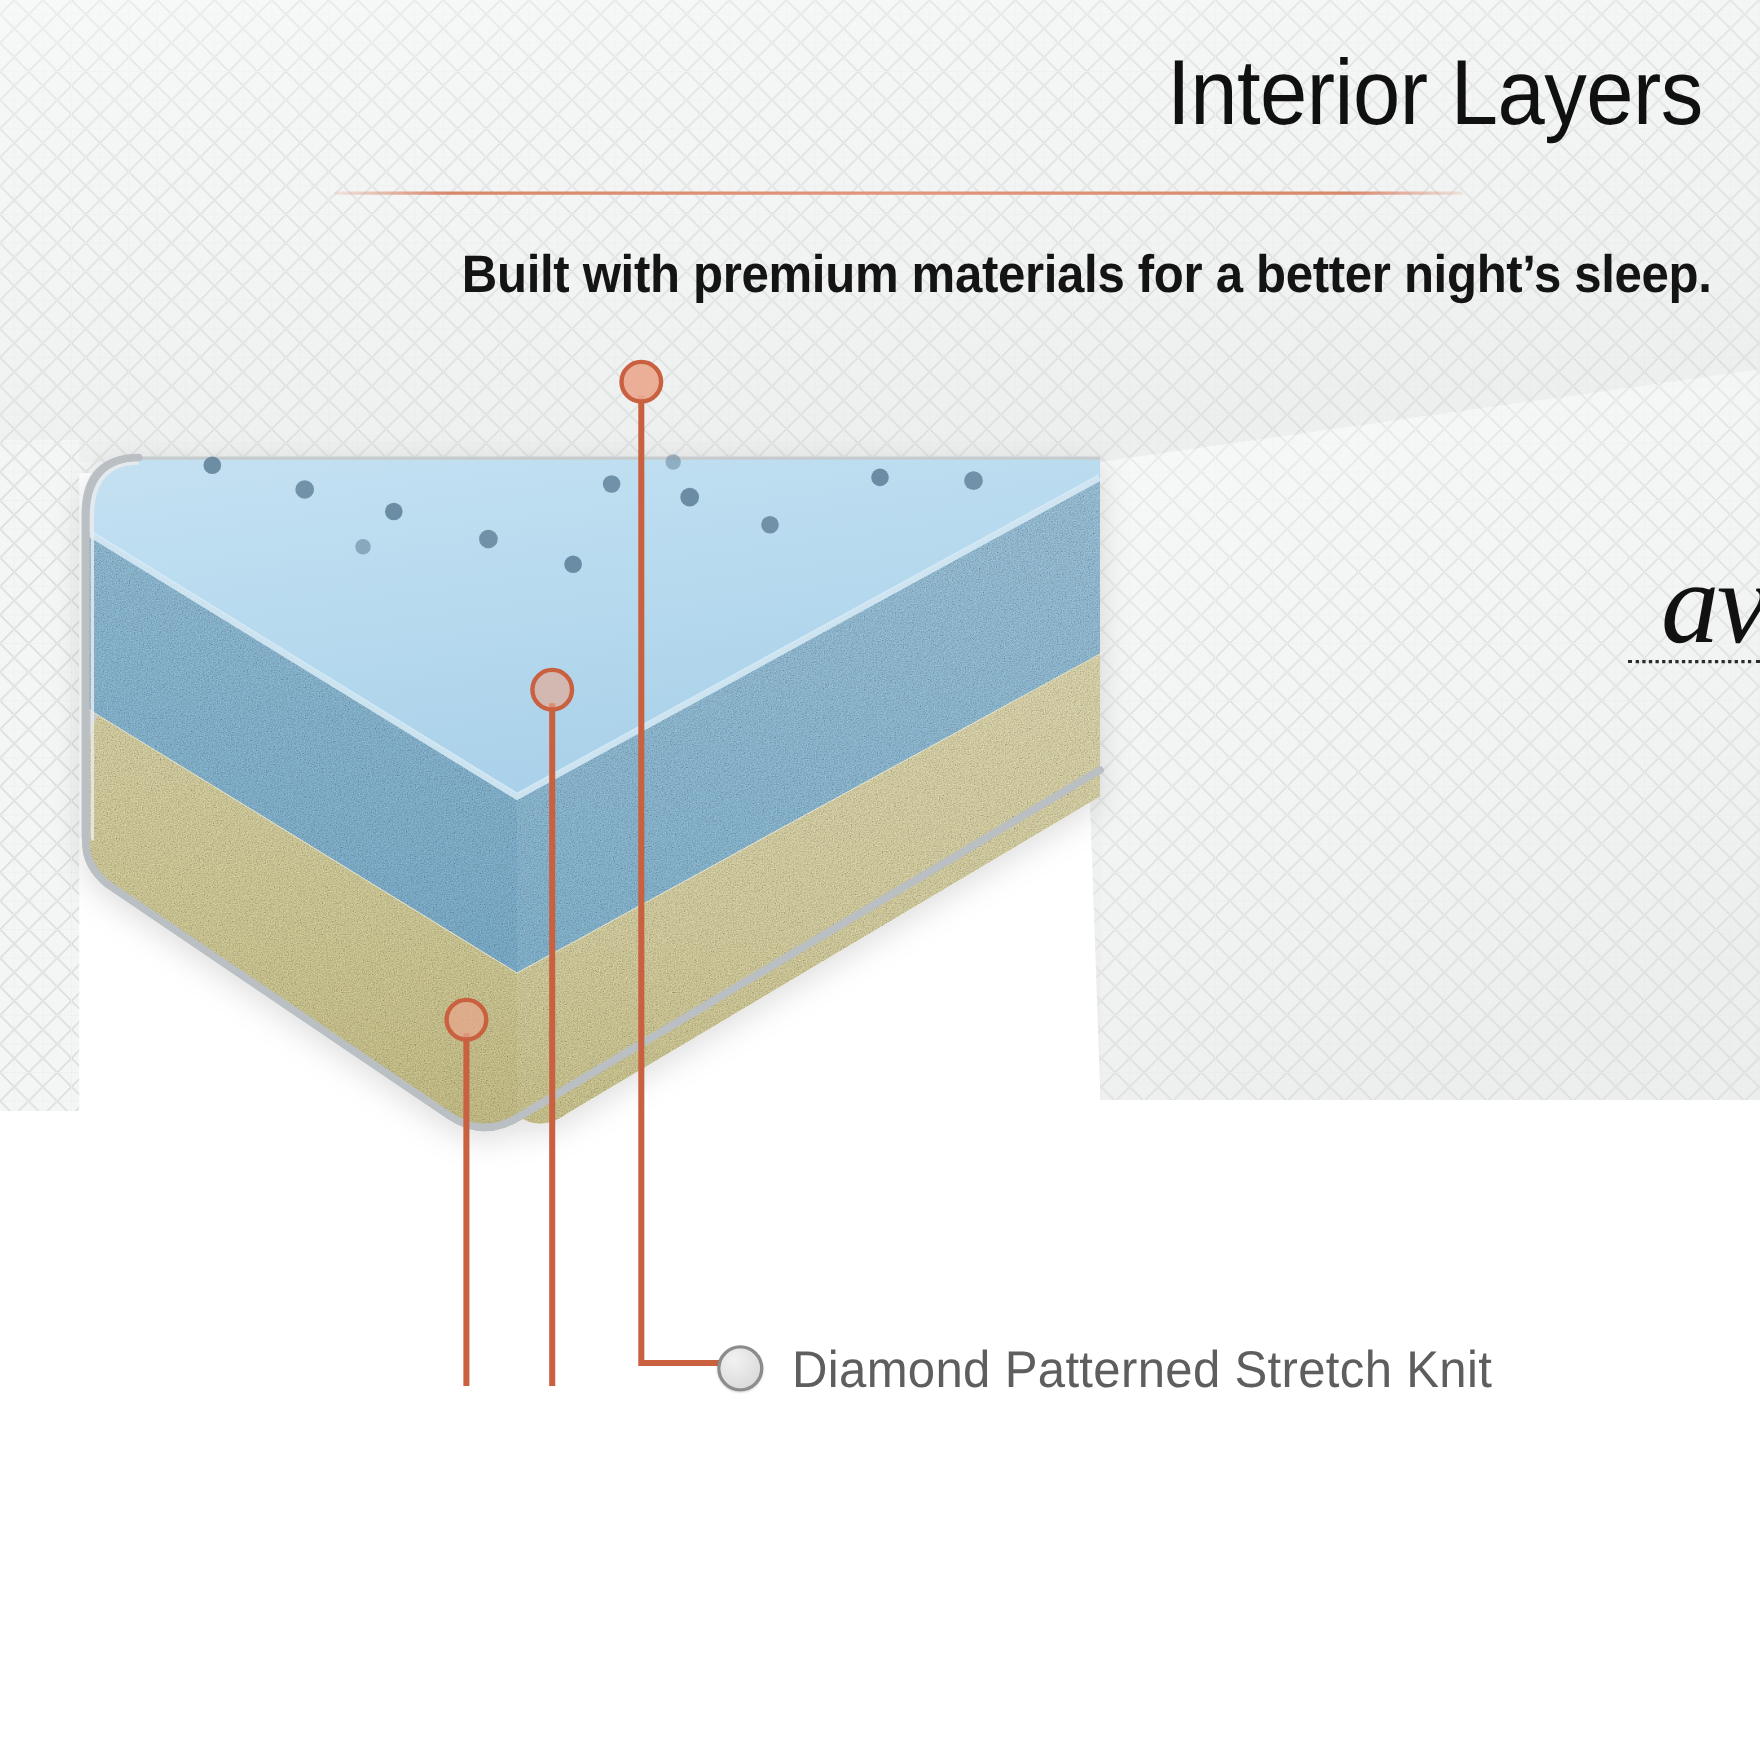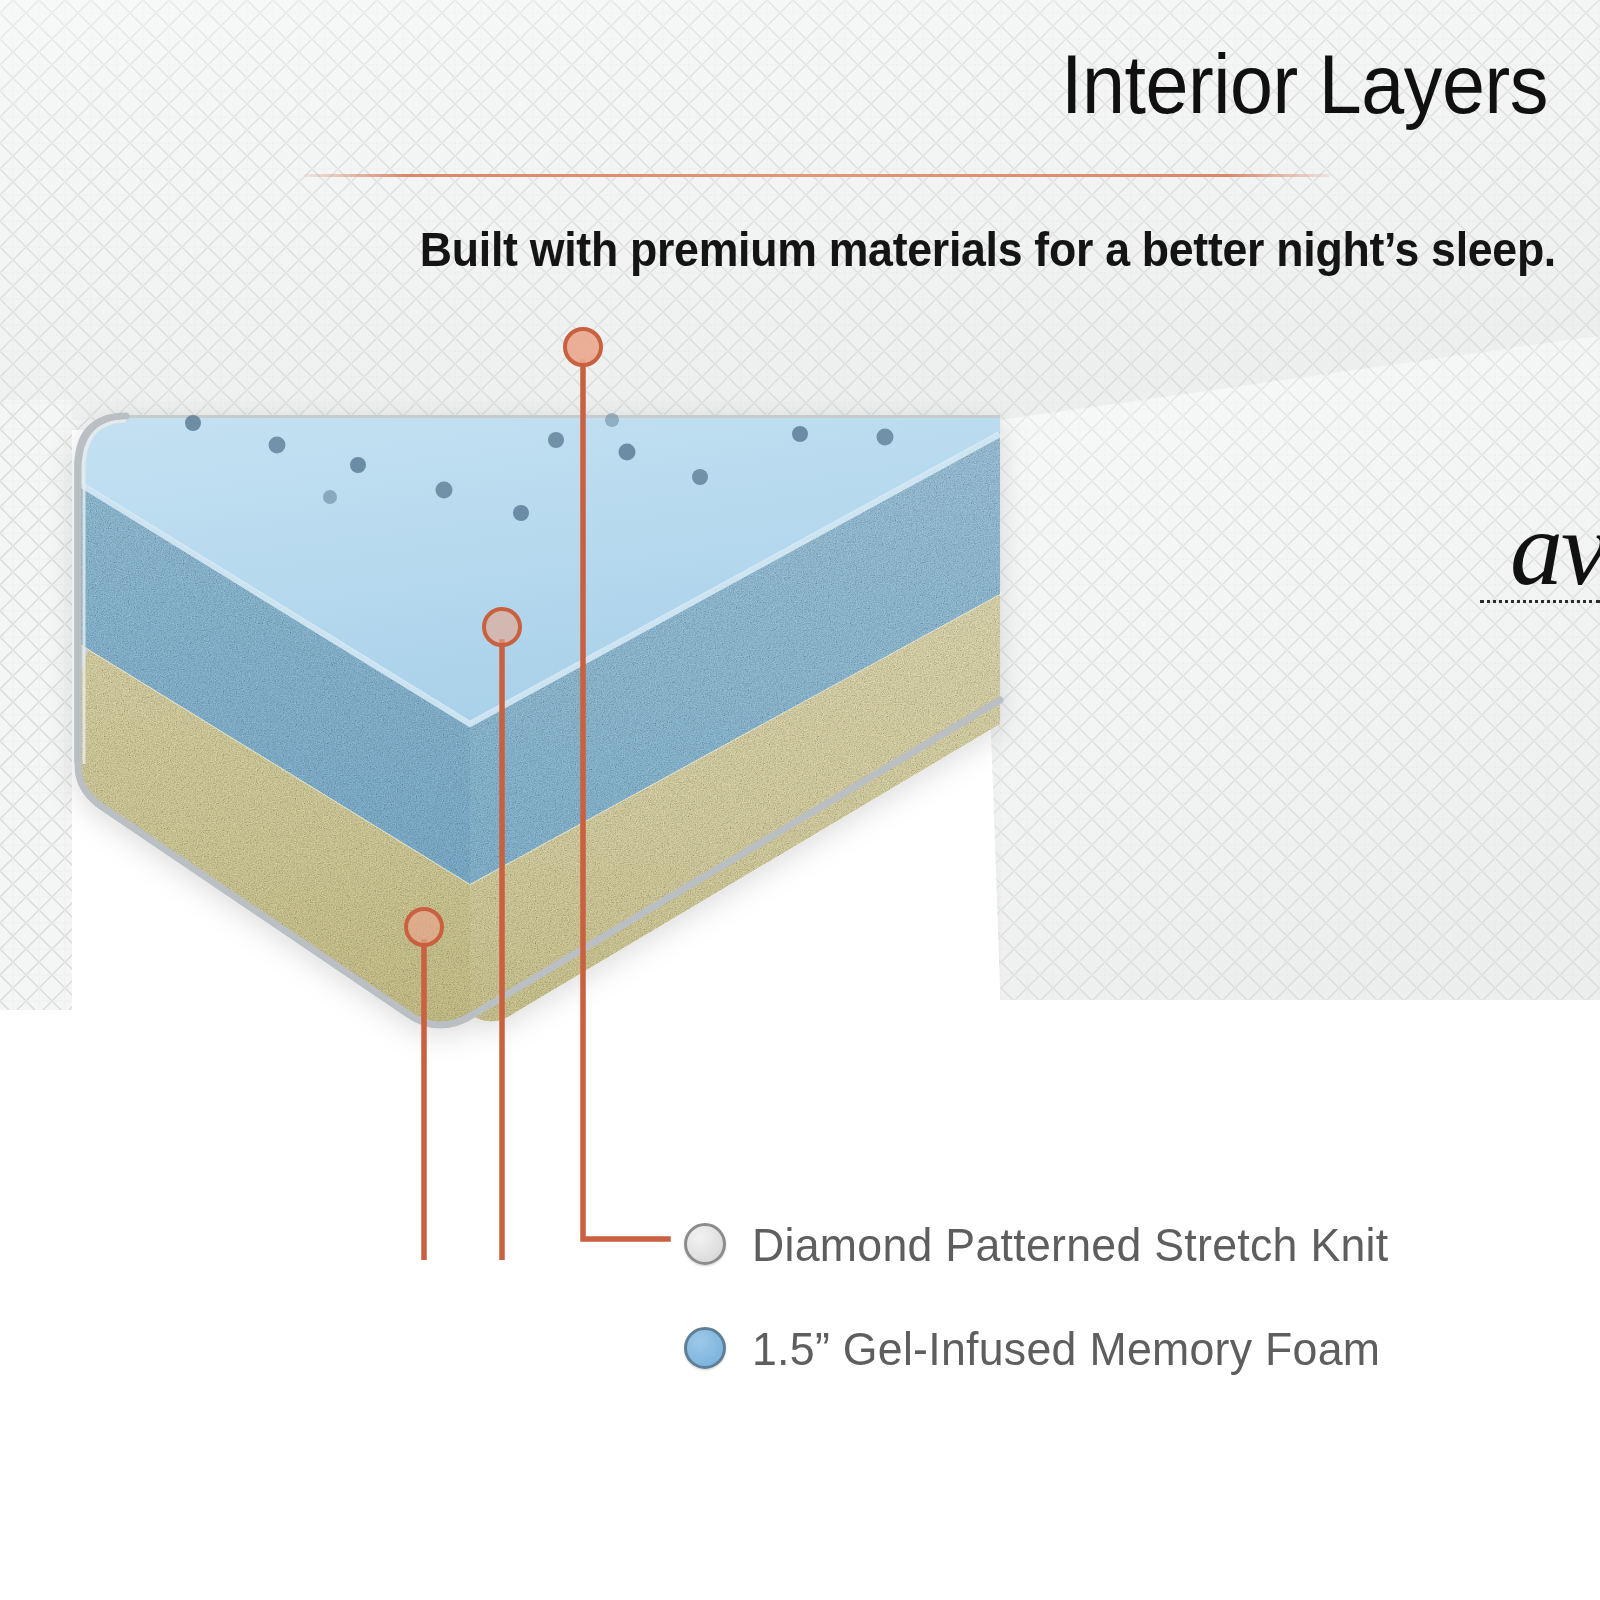--- a/index.html
+++ b/index.html
@@ -65,21 +65,21 @@
     font-weight:700;
     color:#141414;
     letter-spacing:-0.3px;
     transform:scaleX(0.93);
   }
 
   
   #mattress { position:absolute; left:0; top:0; width:1600px; height:1260px; z-index:5; }
 
   
-  #legend { position:absolute; left:684px; top:1192px; width:900px; z-index:30; }
+  #legend { position:absolute; left:652px; top:1192px; width:900px; z-index:30; }
   .legend-row {
     position:relative;
     display:flex; align-items:center;
     height:104px;
   }
   .legend-bullet {
     width:42px; height:42px; border-radius:50%;
     flex:0 0 42px;
     margin-right:26px;
     box-shadow:0 1px 2px rgba(0,0,0,0.18);
@@ -345,21 +345,17 @@
   <div id="brand">av</div>
   <div id="brand-rule"></div>
 
   <div id="legend">
 
     <div class="legend-row">
       <div class="legend-bullet" style="background:radial-gradient(circle at 35% 30%, #f2f2f2, #d4d4d4); border:3px solid #8c8c8c;"></div>
       <div class="legend-label">Diamond Patterned Stretch Knit</div>
     </div>
 
-    <div class="legend-row">
-      <div class="legend-bullet" style="background:radial-gradient(circle at 35% 30%, #9dc9e8, #73aedb); border:3px solid #5f7f95;"></div>
-      <div class="legend-label">1.5” Gel-Infused Memory Foam</div>
-    </div>
 
 
   </div>
 
 </div>
 
 </body></html>

